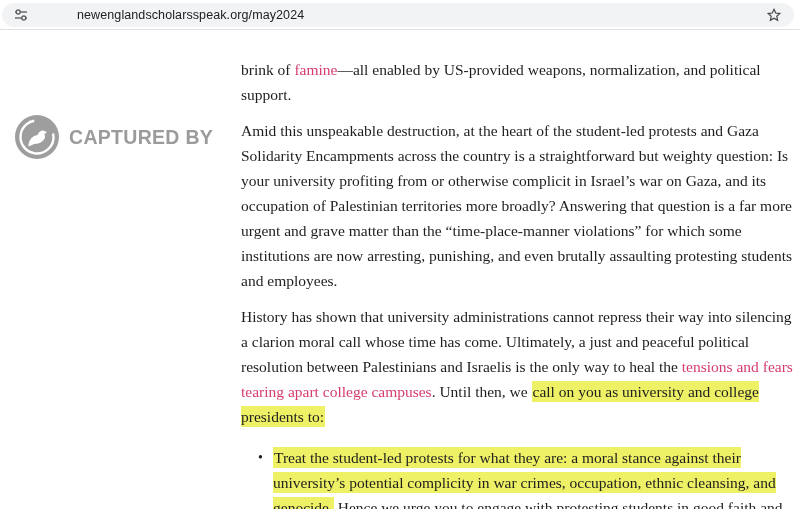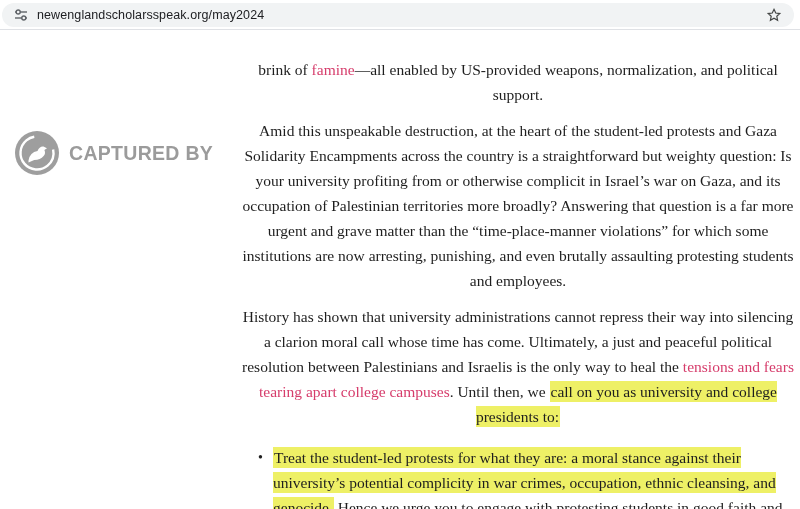--- a/index.html
+++ b/index.html
@@ -3,43 +3,43 @@
 <meta charset="utf-8">
 <style>
   * { margin: 0; padding: 0; box-sizing: border-box; }
   html, body { width: 800px; height: 509px; background: #ffffff; overflow: hidden; }
   body { font-family: "Liberation Sans", sans-serif; }
 
   
   .browser-top { padding-top: 3px; }
   .omnibox {
     height: 24px; margin: 0 6px 0 2px; background: #f1f3f4;
-    border-radius: 13px; display: flex; align-items: center; padding: 0 12px;
+    border-radius: 13px; display: flex; align-items: center; padding: 0 12px; gap: 40px;
   }
   .site-info-icon { width: 14px; height: 14px; margin-right: 9px; flex: 0 0 auto; cursor: pointer; }
   .url-text { font-size: 12.5px; color: #202124; letter-spacing: 0.1px; white-space: nowrap; }
   .star-icon { margin-left: auto; width: 16px; height: 16px; color: #454746; cursor: pointer; }
   .toolbar-divider { height: 1px; background: #dfe1e5; margin-top: 2px; }
 
   
   .page { position: relative; width: 800px; height: 479px; background: #fff; }
 
-  .watermark { position: absolute; left: 14px; top: 100px; display: flex; align-items: center; gap: 9px; }
+  .watermark { position: absolute; left: 14px; top: 84px; display: flex; align-items: center; gap: 9px; }
   .canary-logo { width: 46px; height: 46px; flex: 0 0 auto; }
   .watermark-text {
     font-weight: bold; font-size: 19.5px; line-height: 21px;
     color: #9b9b9b; letter-spacing: 0.3px; white-space: nowrap;
   }
 
   .article {
     position: absolute; left: 241px; top: 27px; width: 554px;
     font-family: "Liberation Serif", serif; font-size: 15.5px;
     line-height: 25px; color: #1e1e1e; text-align: left;
   }
-  .article p { margin: 0 0 11px 0; text-align: center; }
+  .article p { margin: 0 0 11px 0; }
   .bullet-item { position: relative; margin: 16px 0 11px 32px; list-style: none; }
   .bullet-marker { position: absolute; left: -15px; top: 0; font-size: 14px; color: #1e1e1e; }
 
   .seg-bold { font-weight: normal; }
   .seg-link { color: var(--link-color, #d63c6b); cursor: pointer; text-decoration: none; }
   .seg-highlight { background: var(--highlight-color, #eef066); padding: 2px 1px; }
 </style>
 </head>
 <body>
 

